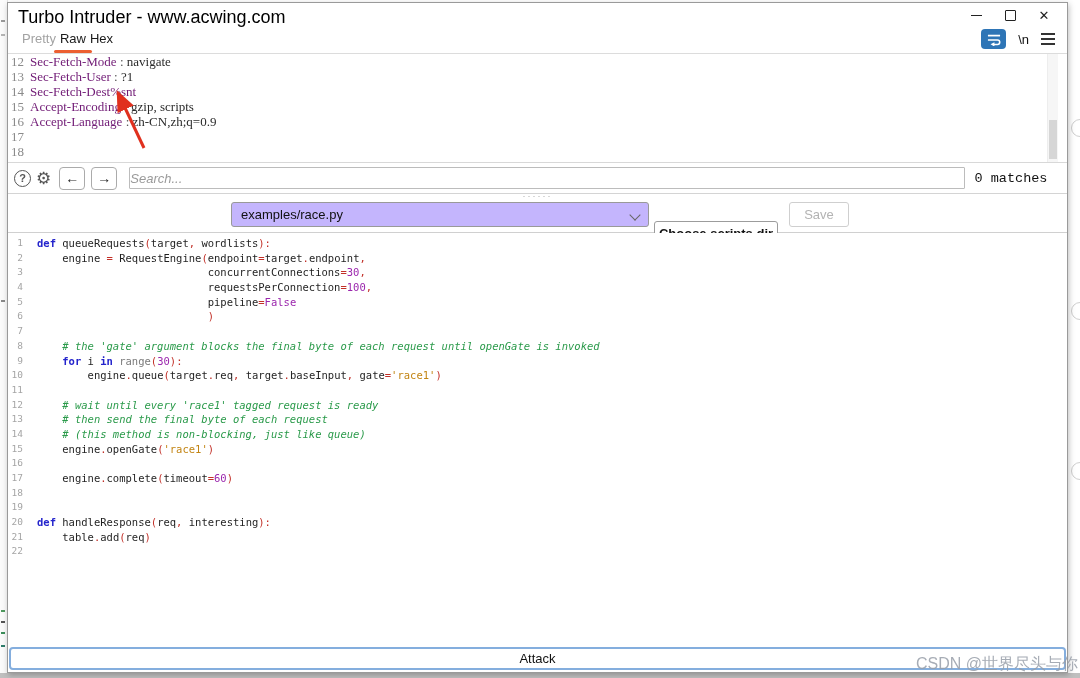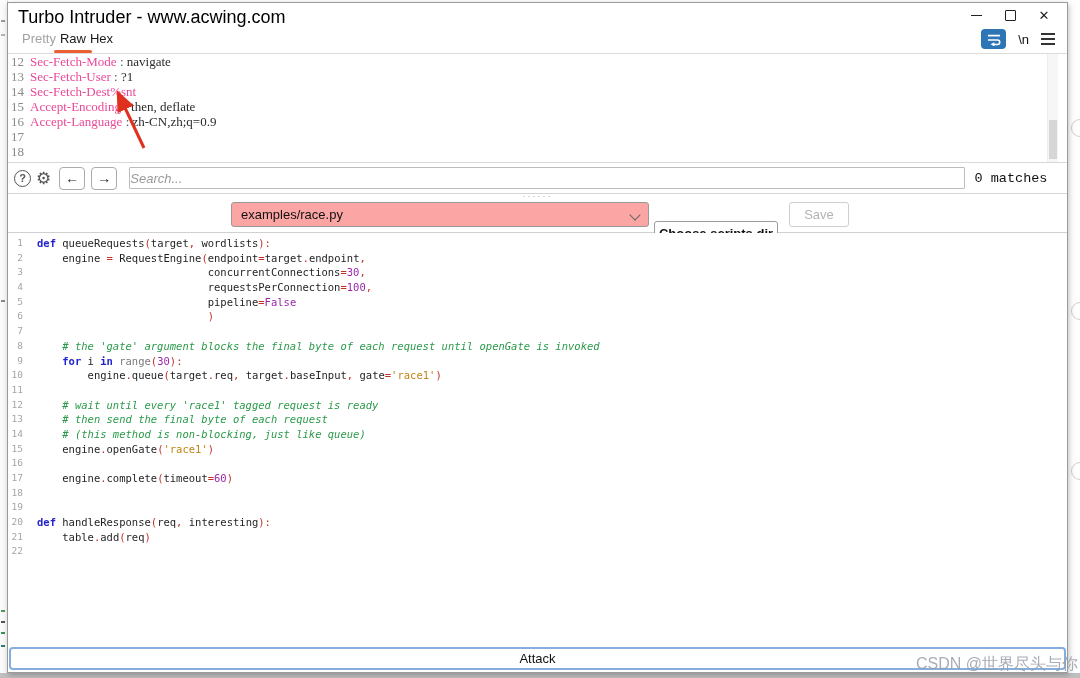--- a/index.html
+++ b/index.html
@@ -38,41 +38,41 @@
   .wrap-btn{width:25px;height:20px;background:#2e75b6;border-radius:4px;display:flex;align-items:center;justify-content:center;}
   .nl-label{font-size:13px;color:#111;}
   .burger{display:flex;flex-direction:column;gap:3px;}
   .burger b{display:block;width:14px;height:2px;background:#333;}
   
   .req-panel{position:relative;height:108px;border-bottom:1px solid #d8d8d8;overflow:hidden;
     font-family:"Liberation Serif","DejaVu Serif",serif;}
   .req-line{display:flex;height:15px;line-height:15px;font-size:13px;white-space:pre;}
   .req-num{width:16px;text-align:right;color:#8a8a8a;flex:none;padding-right:1px;}
   .req-text{padding-left:5px;}
-  .hname{color:#ec4899;}
+  .hname{color:#701a75;}
   .hval{color:#2b2b2b;}
   .hsep{color:#555;}
   .req-scrollbar{position:absolute;right:9px;top:0;width:10px;height:100%;background:#f6f6f6;border-left:1px solid #ededed;}
   .req-thumb{position:absolute;left:1px;top:66px;width:8px;height:39px;background:#d6d6d6;}
   .arrow-overlay{position:absolute;left:0;top:0;pointer-events:none;}
   
   .searchrow{position:relative;height:31px;border-bottom:1px solid #d4d4d4;display:flex;align-items:center;padding:0 10px 0 6px;box-sizing:border-box;}
   .help-icon{width:17px;height:17px;border:1.6px solid #555;border-radius:50%;color:#555;font-size:11px;font-weight:bold;
     display:flex;align-items:center;justify-content:center;margin-right:5px;box-sizing:border-box;}
   .gear-icon{font-size:17px;color:#555;margin-right:8px;line-height:1;}
   .nav-btn{width:26px;height:23px;border:1px solid #ababab;border-radius:4px;background:#fff;display:flex;align-items:center;justify-content:center;
     font-size:14px;color:#222;margin-right:6px;box-sizing:border-box;}
   .search-input{flex:1;height:22px;border:1px solid #bcbcbc;border-radius:1px;margin-left:6px;padding:0 0;font-size:13px;
     font-family:"Liberation Sans",sans-serif;color:#333;box-sizing:border-box;outline:none;}
   .search-input::placeholder{color:#9a9a9a;font-style:italic;}
   .matches{width:92px;text-align:center;font-size:13.5px;color:#111;flex:none;font-family:Liberation Mono, monospace;}
   
   .scriptrow{position:relative;height:38px;border-bottom:1px solid #d0d0d0;}
   .splitter-dots{position:absolute;top:-1px;left:50%;transform:translateX(-50%);font-size:9px;letter-spacing:2px;color:#aaa;line-height:6px;}
-  .script-select{position:absolute;left:223px;top:8px;width:418px;height:25px;border:1px solid #999;border-radius:3px;background:#fca5a5;
+  .script-select{position:absolute;left:223px;top:8px;width:418px;height:25px;border:1px solid #999;border-radius:3px;background:#c4b5fd;
     box-sizing:border-box;display:flex;align-items:center;padding:0 24px 0 9px;font-size:13px;color:#111;}
   .chevron{position:absolute;right:9px;top:8px;width:7px;height:7px;border-left:1.4px solid #666;border-bottom:1.4px solid #666;transform:rotate(-45deg);}
   .btn{position:absolute;top:8px;height:25px;border:1px solid #9c9c9c;border-radius:3px;background:#fff;font-size:13px;color:#111;
     box-sizing:border-box;display:flex;align-items:center;justify-content:center;font-family:"Liberation Sans",sans-serif;}
   .btn-choose{left:646px;width:124px;font-weight:600;margin-top:19px;}
   .btn-save{left:781px;width:60px;color:#b3b3b3;border-color:#cfcfcf;}
   
   .code-panel{position:relative;height:419px;overflow:hidden;background:#fff;
     font-family:"DejaVu Sans Mono","Liberation Mono",monospace;}
   .code-inner{padding-top:3px;}
@@ -149,21 +149,21 @@
           <b></b>
         </span>
     </div>
   </div>
 
   <div class="req-panel">
     <div id="req-lines">
         <div class="req-line"><span class="req-num">12</span><span class="req-text"><span class="hname">Sec-Fetch-Mode</span><span class="hsep"> : </span><span class="hval">navigate</span></span></div>
         <div class="req-line"><span class="req-num">13</span><span class="req-text"><span class="hname">Sec-Fetch-User</span><span class="hsep"> : </span><span class="hval">?1</span></span></div>
         <div class="req-line"><span class="req-num">14</span><span class="req-text"><span class="hname">Sec-Fetch-Dest%snt</span></span></div>
-        <div class="req-line"><span class="req-num">15</span><span class="req-text"><span class="hname">Accept-Encoding</span><span class="hsep"> : </span><span class="hval">then, deflate</span></span></div>
+        <div class="req-line"><span class="req-num">15</span><span class="req-text"><span class="hname">Accept-Encoding</span><span class="hsep"> : </span><span class="hval">gzip, scripts</span></span></div>
         <div class="req-line"><span class="req-num">16</span><span class="req-text"><span class="hname">Accept-Language</span><span class="hsep"> : </span><span class="hval">zh-CN,zh;q=0.9</span></span></div>
         <div class="req-line"><span class="req-num">17</span><span class="req-text"></span></div>
         <div class="req-line"><span class="req-num">18</span><span class="req-text"></span></div>
       </div>
     <div class="req-scrollbar">
       <div class="req-thumb"></div>
     </div>
     <svg class="arrow-overlay" width="160" height="108" viewBox="0 0 160 108">
       <defs>
         <marker id="ah" markerWidth="8" markerHeight="8" refX="6" refY="3" orient="auto">

